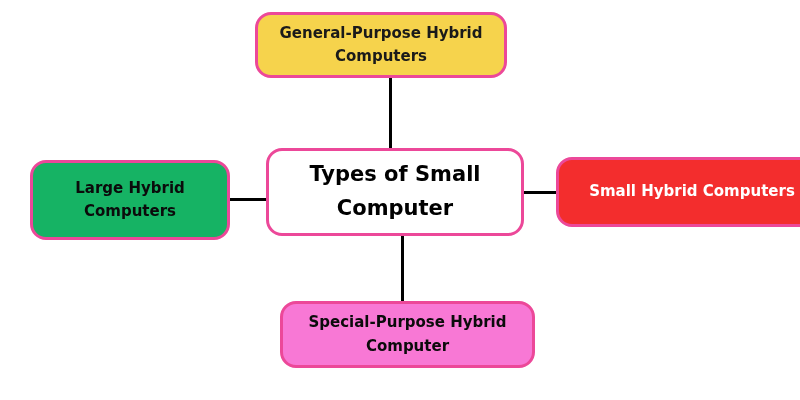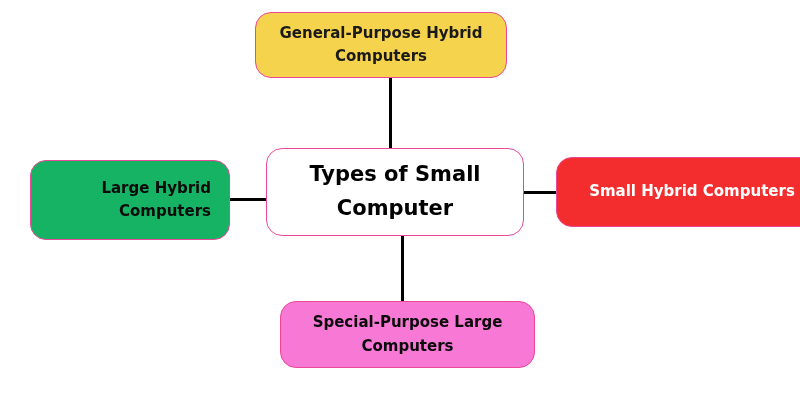--- a/index.html
+++ b/index.html
@@ -11,21 +11,21 @@
   .canvas {
     position: relative;
     width: 800px;
     height: 400px;
     background: #ffffff;
     overflow: hidden;
   }
   .node {
     position: absolute;
     box-sizing: border-box;
-    border: 1px solid #ec4899;
+    border: 3px solid #ec4899;
     border-radius: 16px;
     display: flex;
     align-items: center;
     justify-content: center;
     text-align: center;
     padding: 6px 18px;
     font-weight: bold;
     line-height: 1.55;
   }
   .node-top    { left: 255px; top: 12px;  width: 252px; height: 66px; font-size: 15px; }
@@ -49,29 +49,29 @@
 
   <div class="connector conn-top"></div>
   <div class="connector conn-bottom"></div>
   <div class="connector conn-left"></div>
   <div class="connector conn-right"></div>
 
   <div class="node node-top" style="background-color: rgb(246, 211, 76); color: rgb(26, 26, 26);">
     <span>General-Purpose Hybrid Computers</span>
   </div>
 
-  <div class="node node-left" style="background-color: rgb(22, 179, 100); color: rgb(11, 11, 11); text-align: right;">
+  <div class="node node-left" style="background-color: rgb(22, 179, 100); color: rgb(11, 11, 11);">
     <span>Large Hybrid Computers</span>
   </div>
 
   <div class="node node-center" style="background-color: rgb(255, 255, 255); color: rgb(0, 0, 0);">
     <span>Types of Small Computer</span>
   </div>
 
   <div class="node node-right" style="background-color: rgb(243, 45, 45); color: rgb(255, 255, 255);">
     <span>Small Hybrid Computers</span>
   </div>
 
   <div class="node node-bottom" style="background-color: rgb(248, 120, 213); color: rgb(11, 11, 11);">
-    <span>Special-Purpose Large Computers</span>
+    <span>Special-Purpose Hybrid Computer</span>
   </div>
 
 </div>
 
 </body></html>

